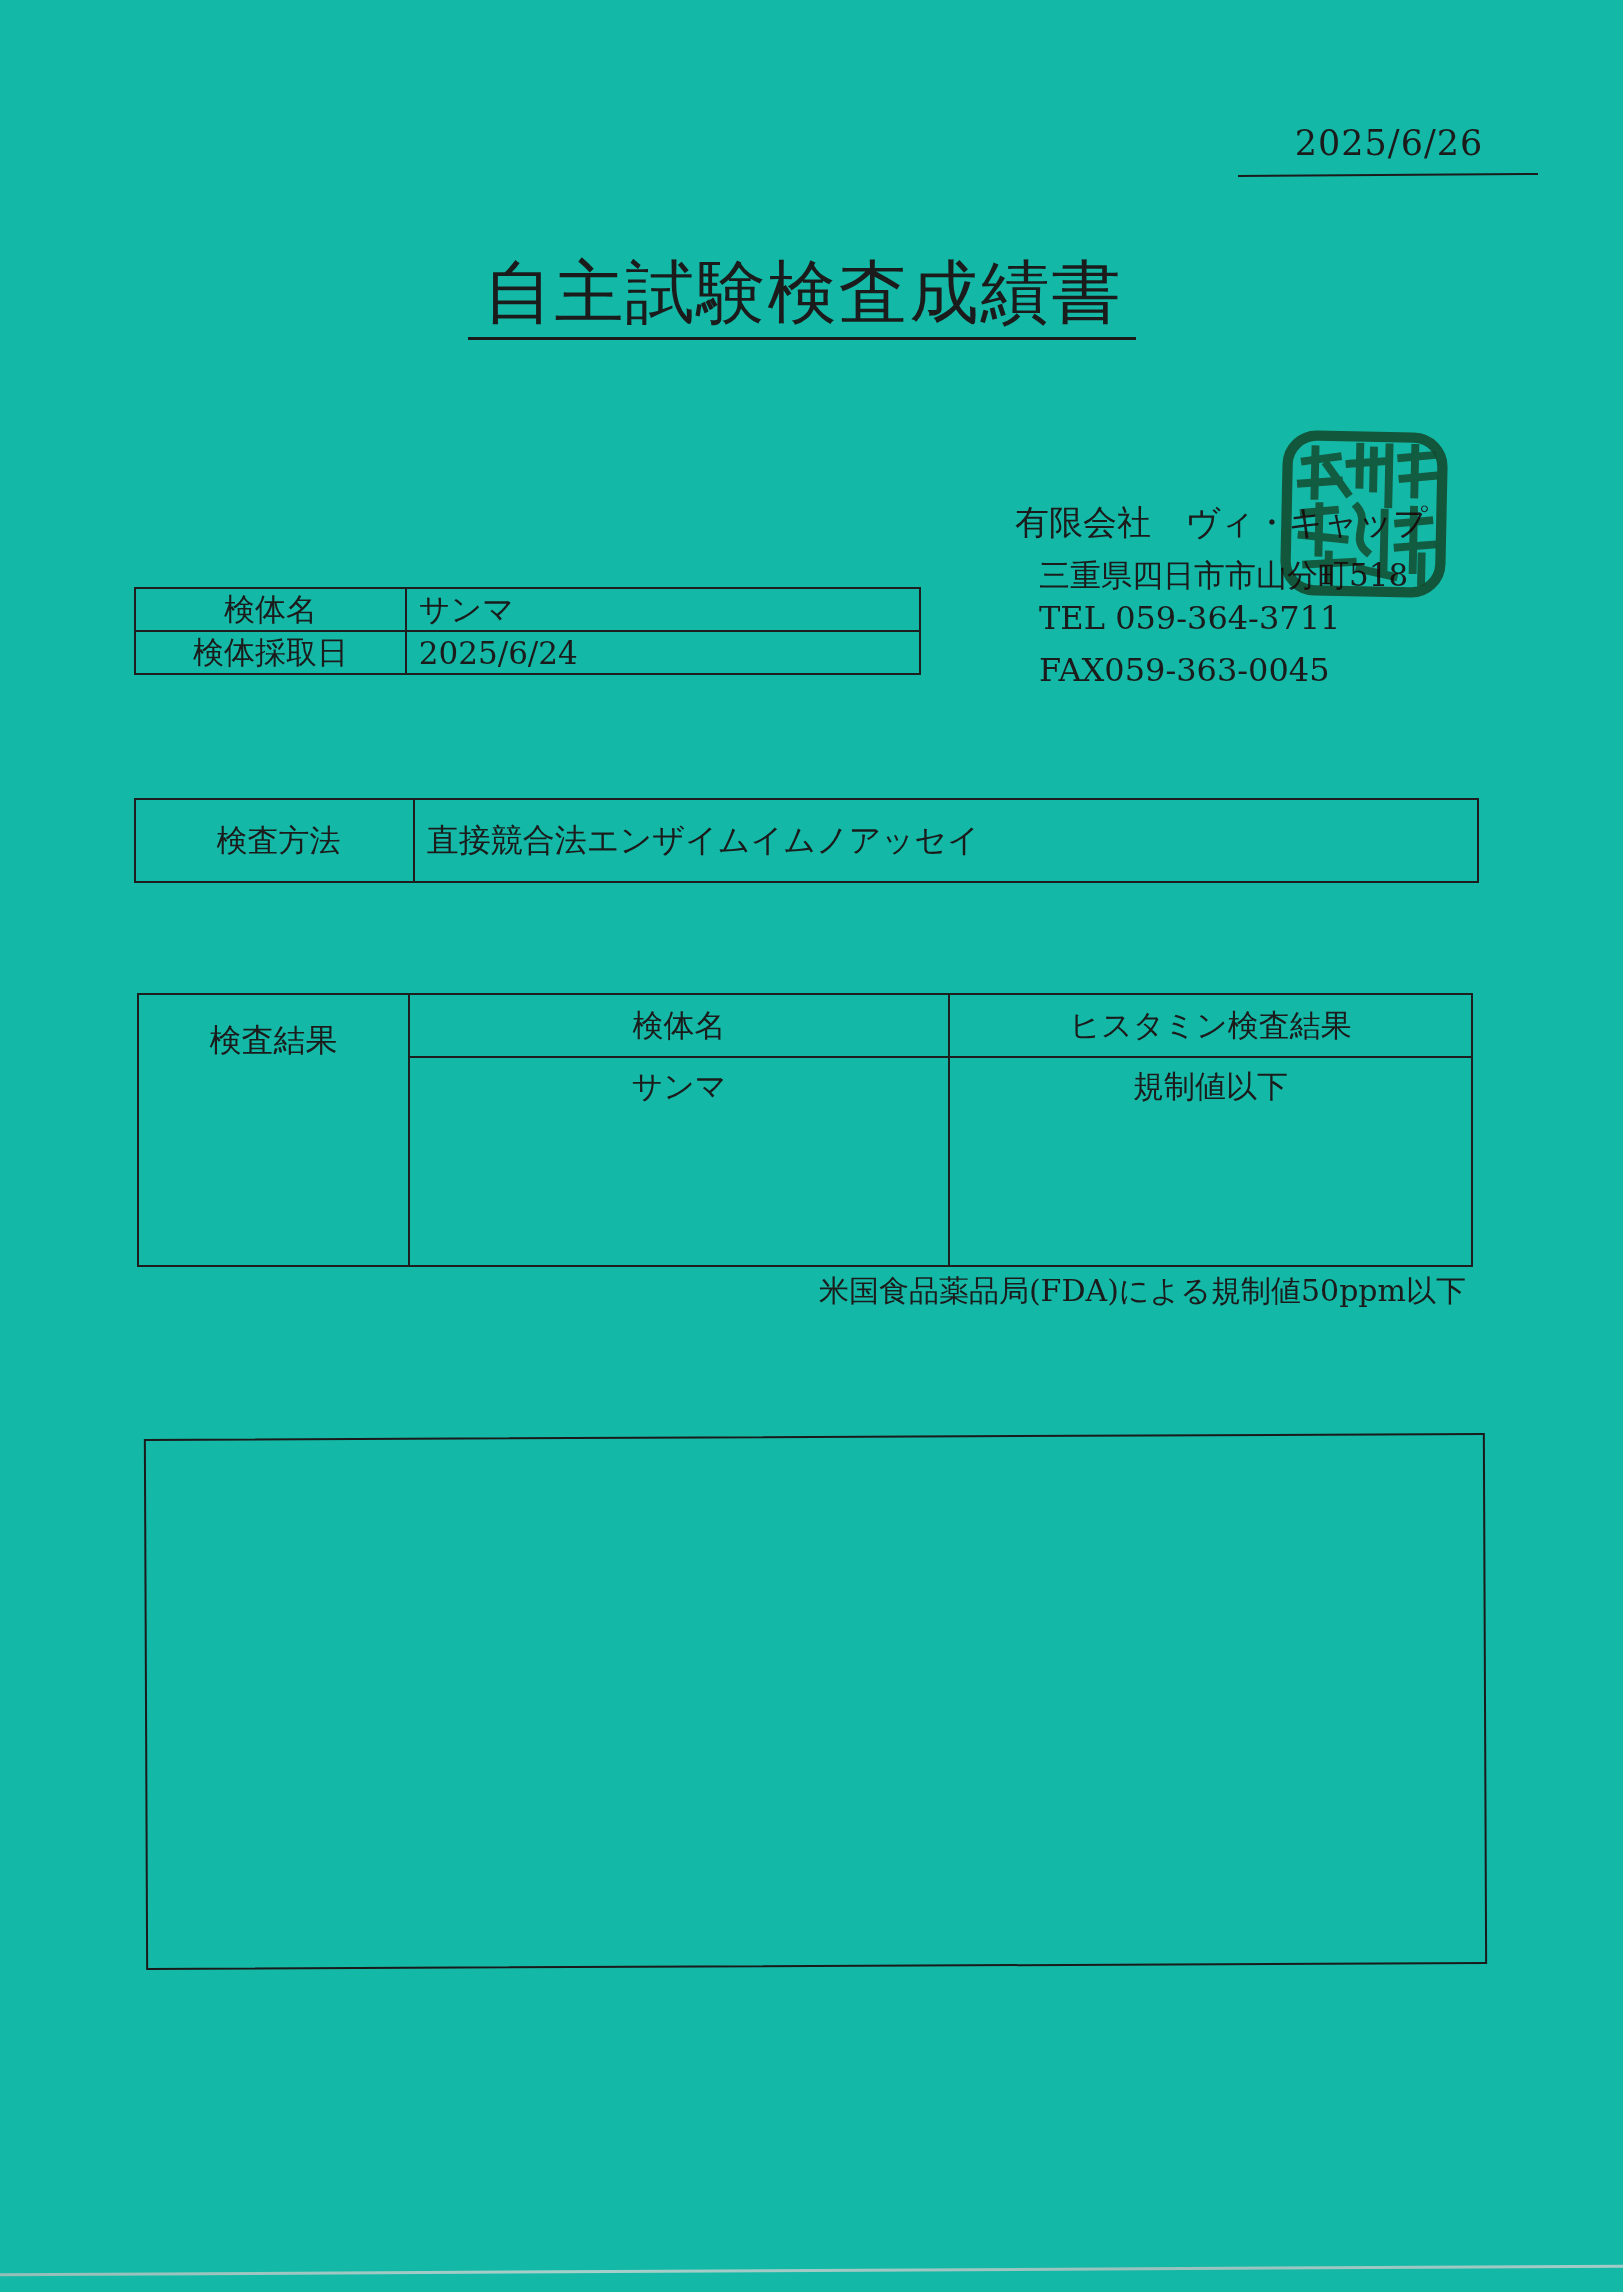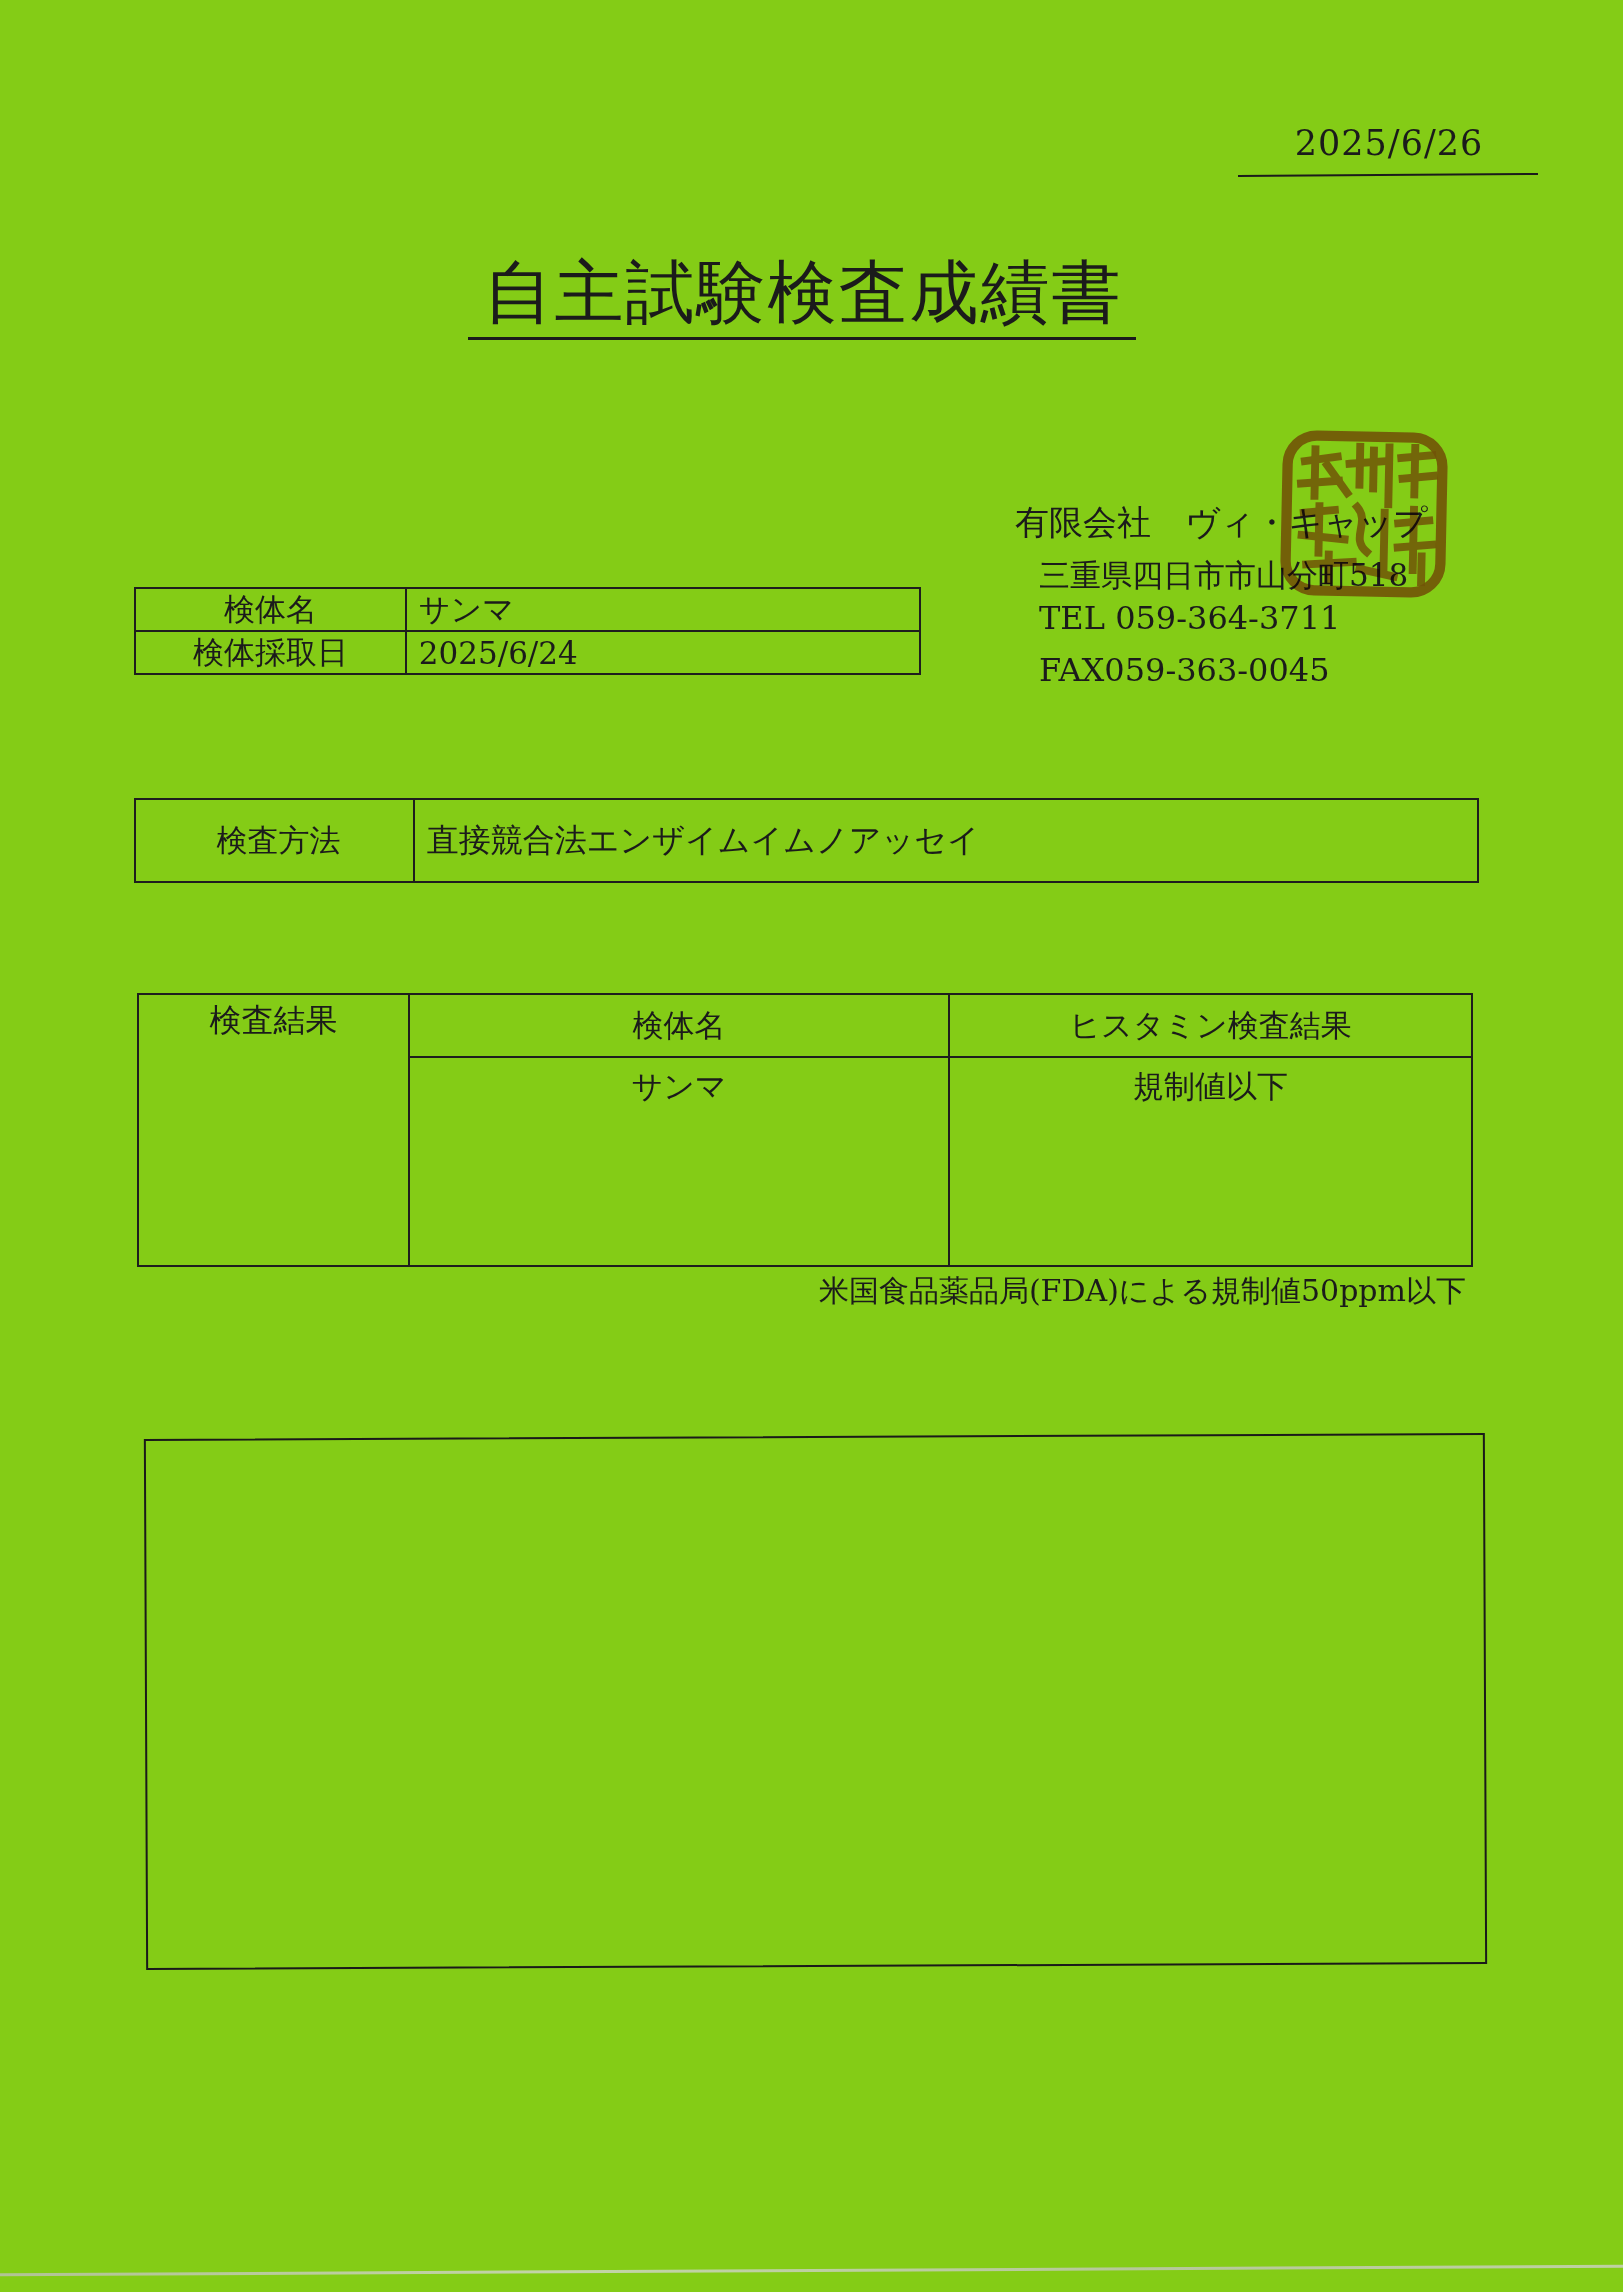--- a/index.html
+++ b/index.html
@@ -1,20 +1,20 @@
 <!DOCTYPE html>
 <html><head>
 <meta charset="utf-8">
 <style>
   html,body{margin:0;padding:0;background:#e8e8e8;}
   .page{
     position:relative;
     width:1623px;height:2293px;
     margin:0 auto;
-    background:#84cc16;
+    background:#14b8a6;
     font-family:"DejaVu Serif","Liberation Serif",serif;
     color:#1b1b1b;
     overflow:hidden;
   }
   .abs{position:absolute;}
 
   
   .date{
     left:1240px;top:123px;width:298px;
     text-align:center;font-size:35px;letter-spacing:1px;
@@ -65,21 +65,21 @@
   
   .t2{left:134px;top:798px;width:1345px;height:85px;display:flex;padding-left:8px;}
   .t2 .c-label{width:271px;border-right:2px solid #1e1e1e;}
   .t2 .c-value{flex:1;font-size:32px;}
 
   
   .t3{left:137px;top:993px;width:1336px;height:274px;display:flex;}
   .t3 .left-cell{
     width:271px;border-right:2px solid #1e1e1e;
     display:flex;justify-content:center;align-items:flex-start;
-    padding-top:4px;font-size:32px;box-sizing:border-box;
+    padding-top:24px;font-size:32px;box-sizing:border-box;
   }
   .t3 .right-part{flex:1;display:flex;flex-direction:column;}
   .t3 .hdr-row{display:flex;height:61px;border-bottom:2px solid #1e1e1e;}
   .t3 .data-row{display:flex;flex:1;}
   .t3 .col-sample{width:540px;border-right:2px solid #1e1e1e;box-sizing:border-box;
       display:flex;justify-content:center;}
   .t3 .col-result{flex:1;display:flex;justify-content:center;}
   .t3 .hdr-row .col-sample,.t3 .hdr-row .col-result{align-items:center;font-size:31px;}
   .t3 .data-row .col-sample,.t3 .data-row .col-result{
       align-items:flex-start;padding-top:7.8px;font-size:31px;}

